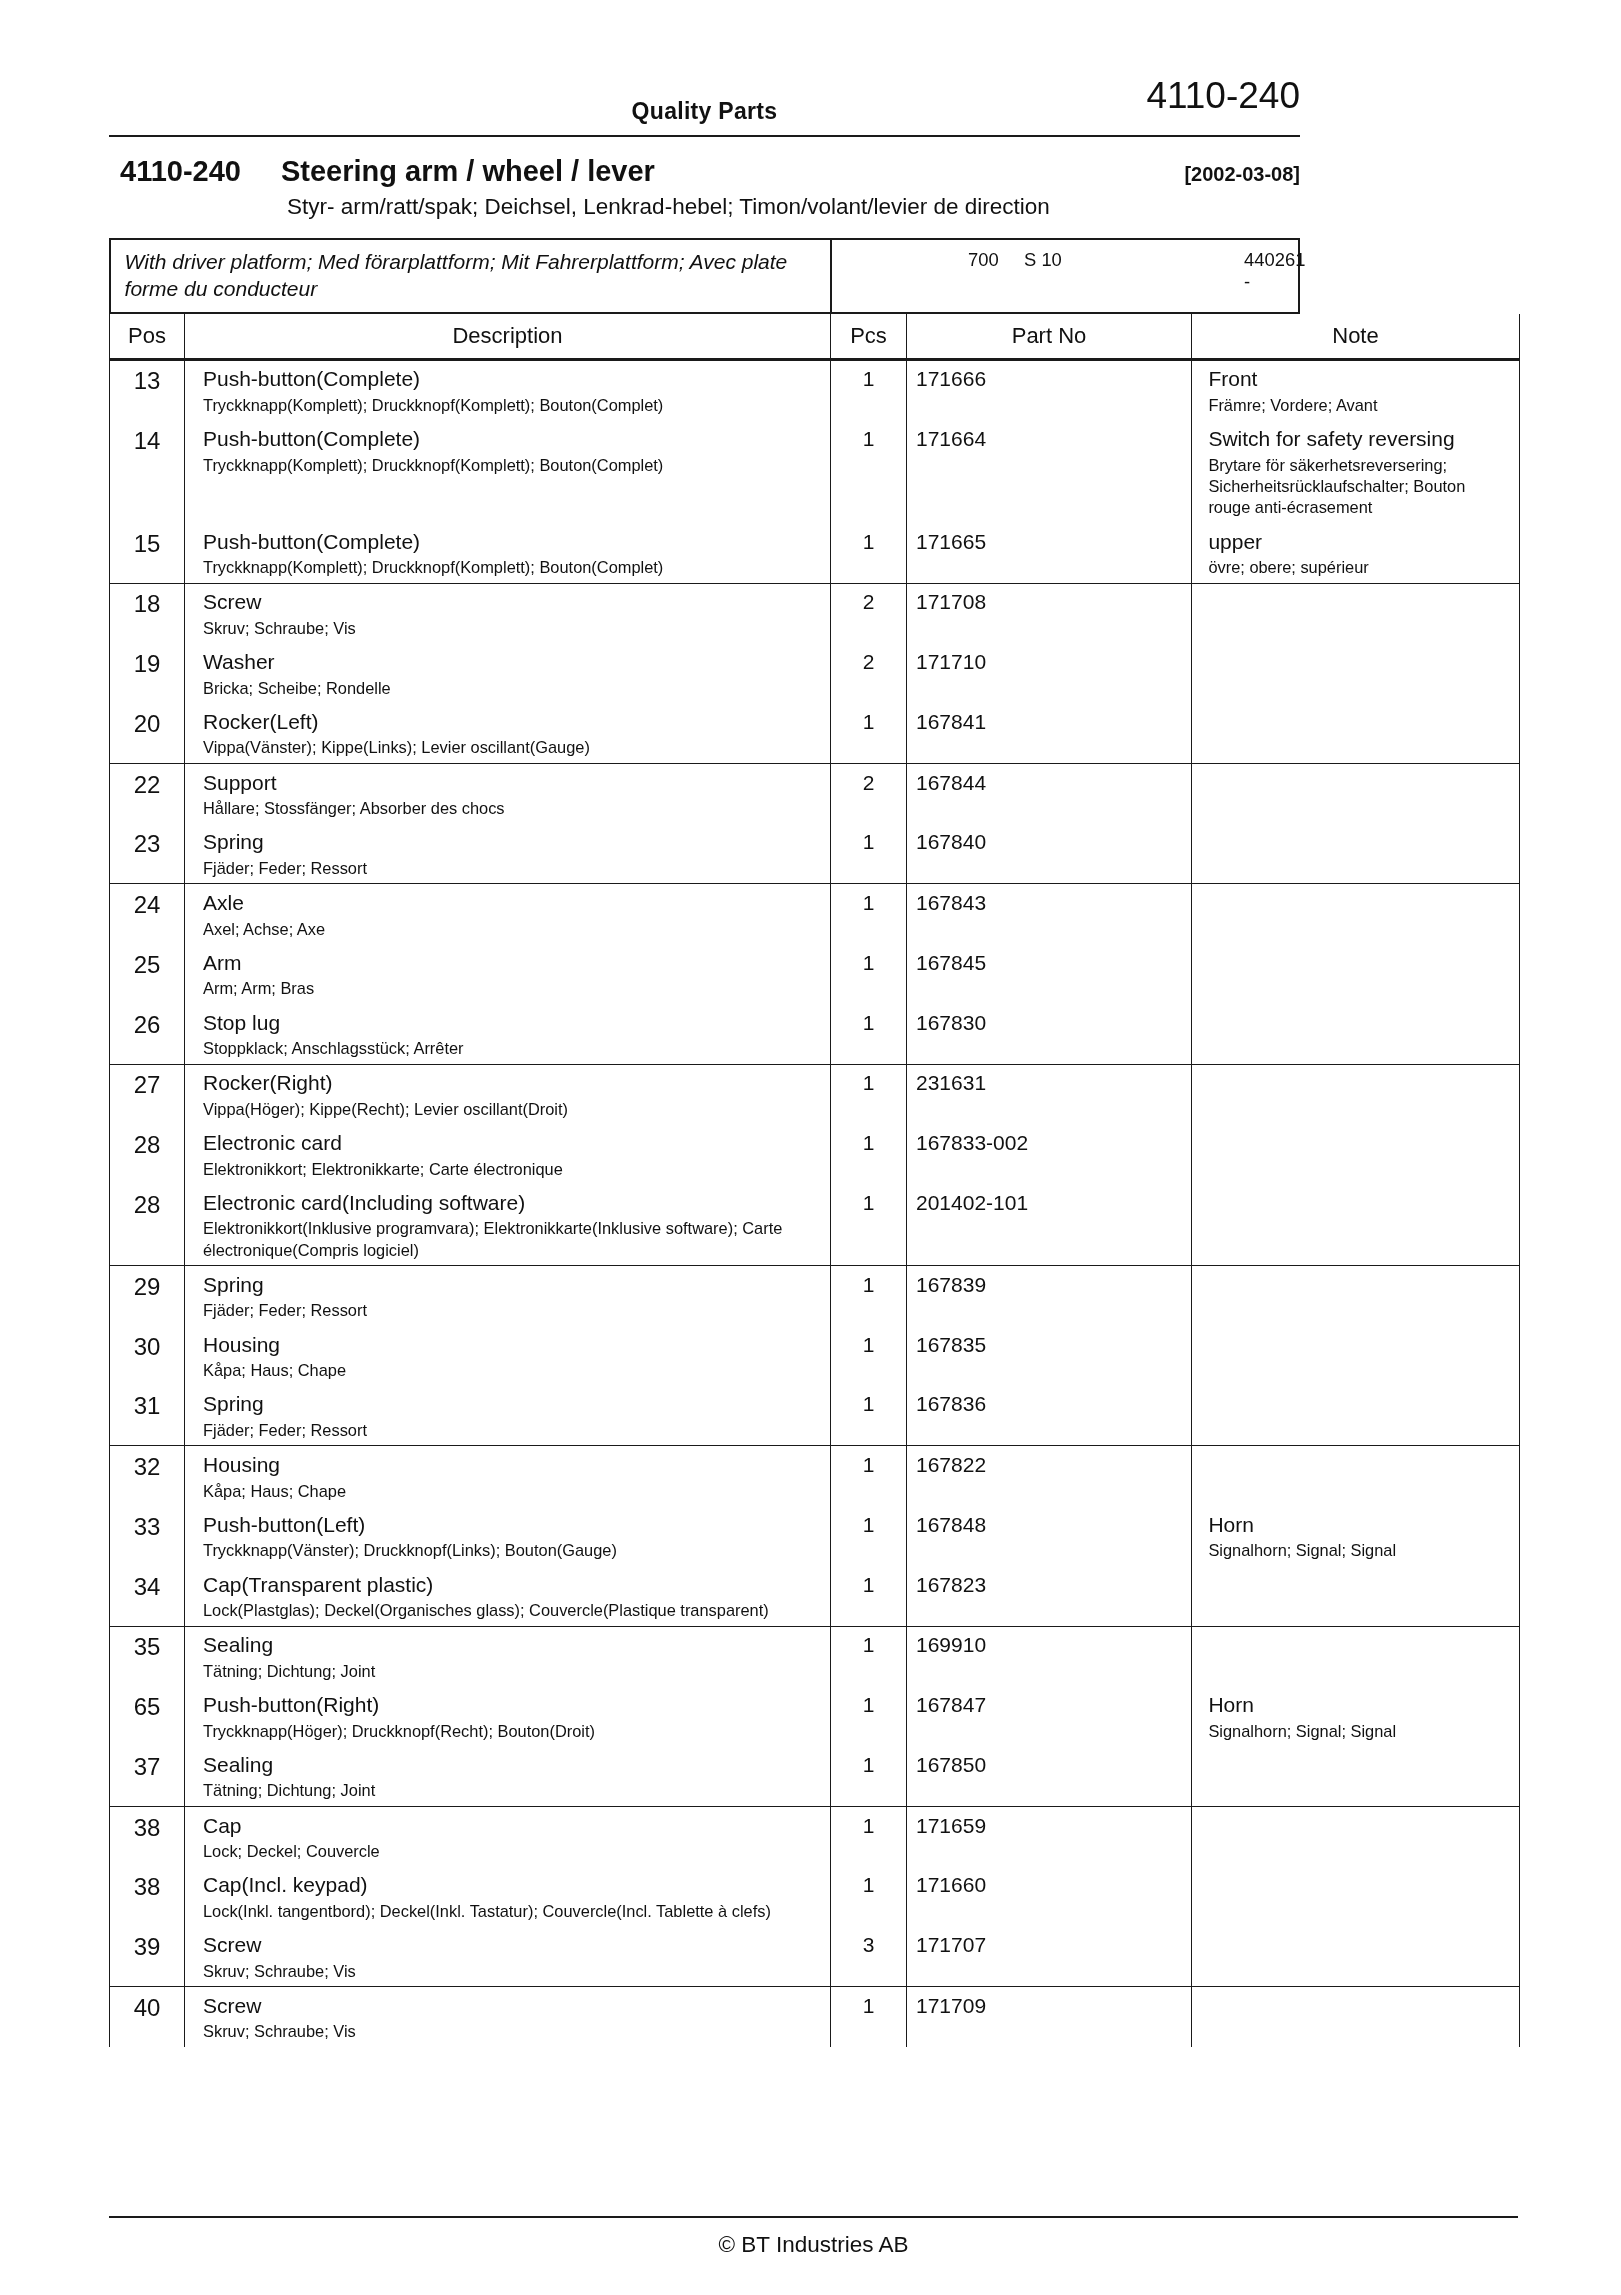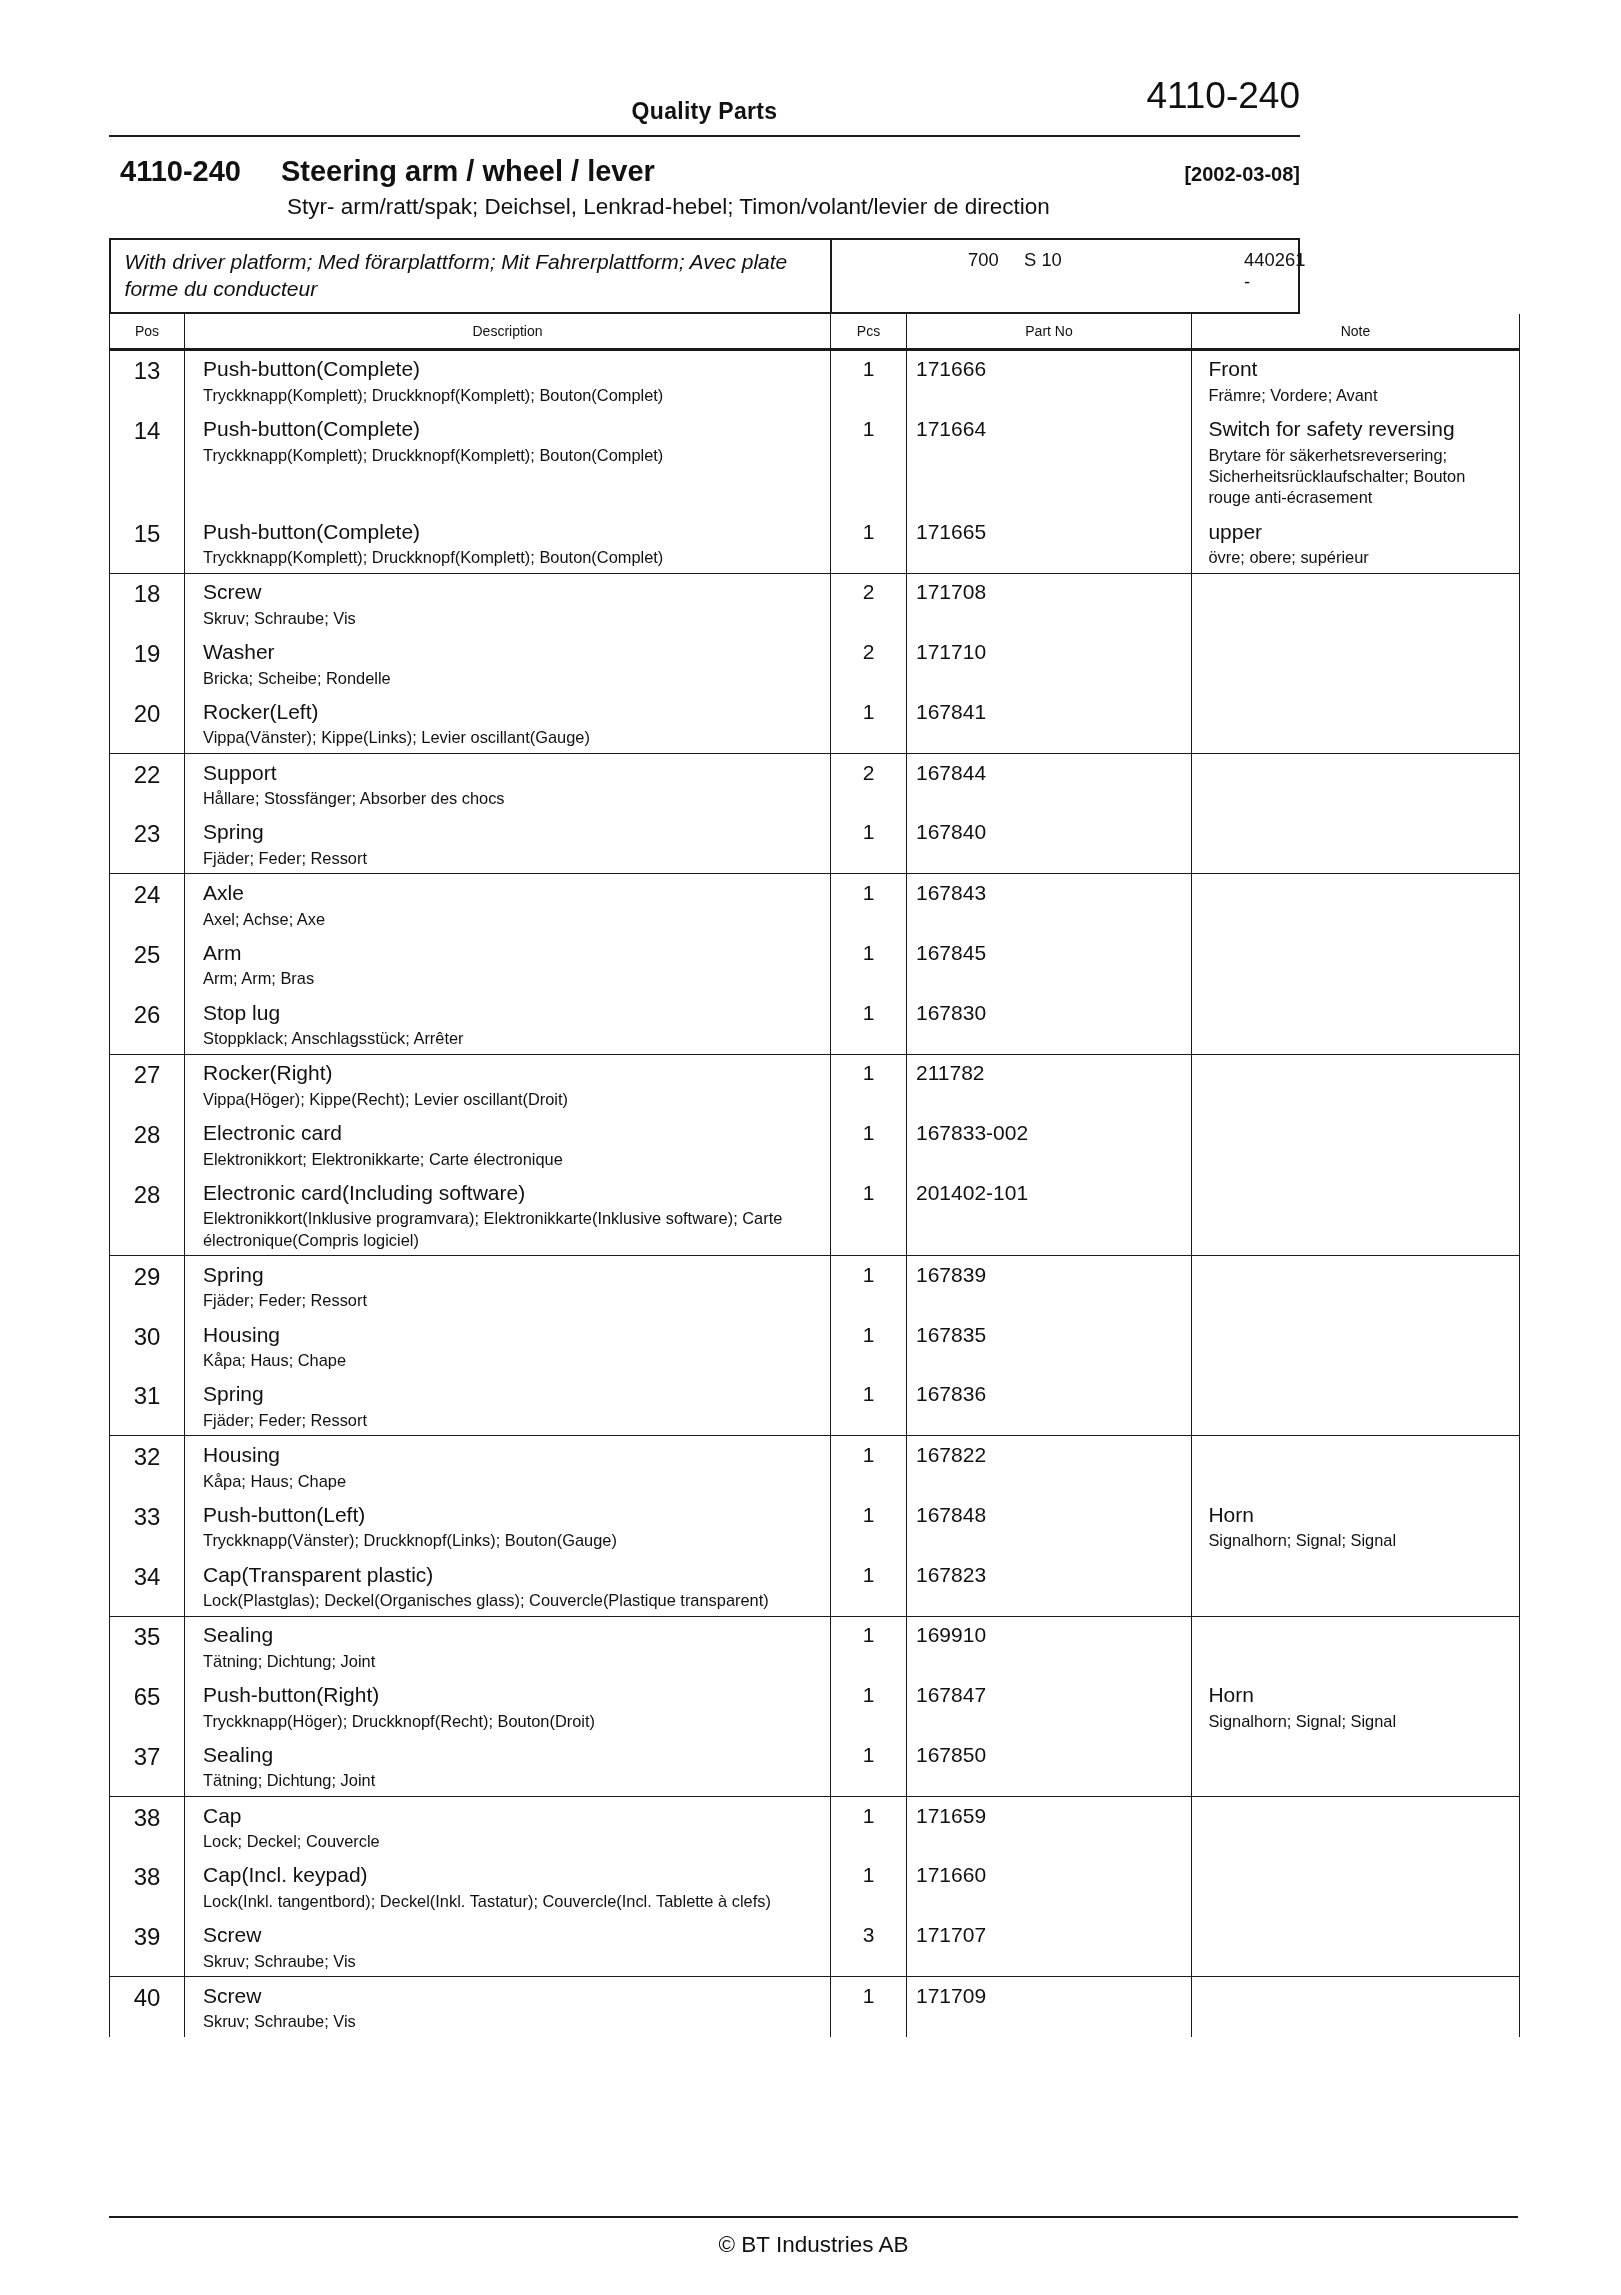--- a/index.html
+++ b/index.html
@@ -36,21 +36,21 @@
   .info-serial { position:absolute; left:412px; top:9.6px; }
 
   
   table.parts { border-collapse:collapse; table-layout:fixed; width:1409px; }
   col.w-pos { width:75px; }
   col.w-desc { width:646px; }
   col.w-pcs { width:76px; }
   col.w-part { width:285px; }
   col.w-note { width:328px; }
   thead th {
-    font-weight:400; font-size:14px; text-align:center;
+    font-weight:400; font-size:22px; text-align:center;
     padding:9.6px 0 8.2px;
     border-bottom:3.4px solid #1a1a1a;
   }
   th, td { border-right:1.4px solid #1a1a1a; }
   th.c-pos, td.c-pos { border-left:1.4px solid #1a1a1a; }
   tbody.group { border-bottom:1.4px solid #1a1a1a; }
   tbody.group:last-of-type { border-bottom:none; }
   tbody td { vertical-align:top; padding-top:6.8px; padding-bottom:4.1px; }
   td.c-pos { text-align:center; font-size:24px; }
   td.c-desc { padding-left:18px; padding-right:16.4px; }
@@ -238,21 +238,21 @@
           </tr>
         </tbody>
         <tbody class="group">
           <tr>
             <td class="c-pos">27</td>
             <td class="c-desc">
               <div class="cell-main">Rocker(Right)</div>
               <div class="cell-sub">Vippa(Höger); Kippe(Recht); Levier oscillant(Droit)</div>
             </td>
             <td class="c-pcs">1</td>
-            <td class="c-part">211782</td>
+            <td class="c-part">231631</td>
             <td class="c-note"></td>
           </tr>
           <tr>
             <td class="c-pos">28</td>
             <td class="c-desc">
               <div class="cell-main">Electronic card</div>
               <div class="cell-sub">Elektronikkort; Elektronikkarte; Carte électronique</div>
             </td>
             <td class="c-pcs">1</td>
             <td class="c-part">167833-002</td>

